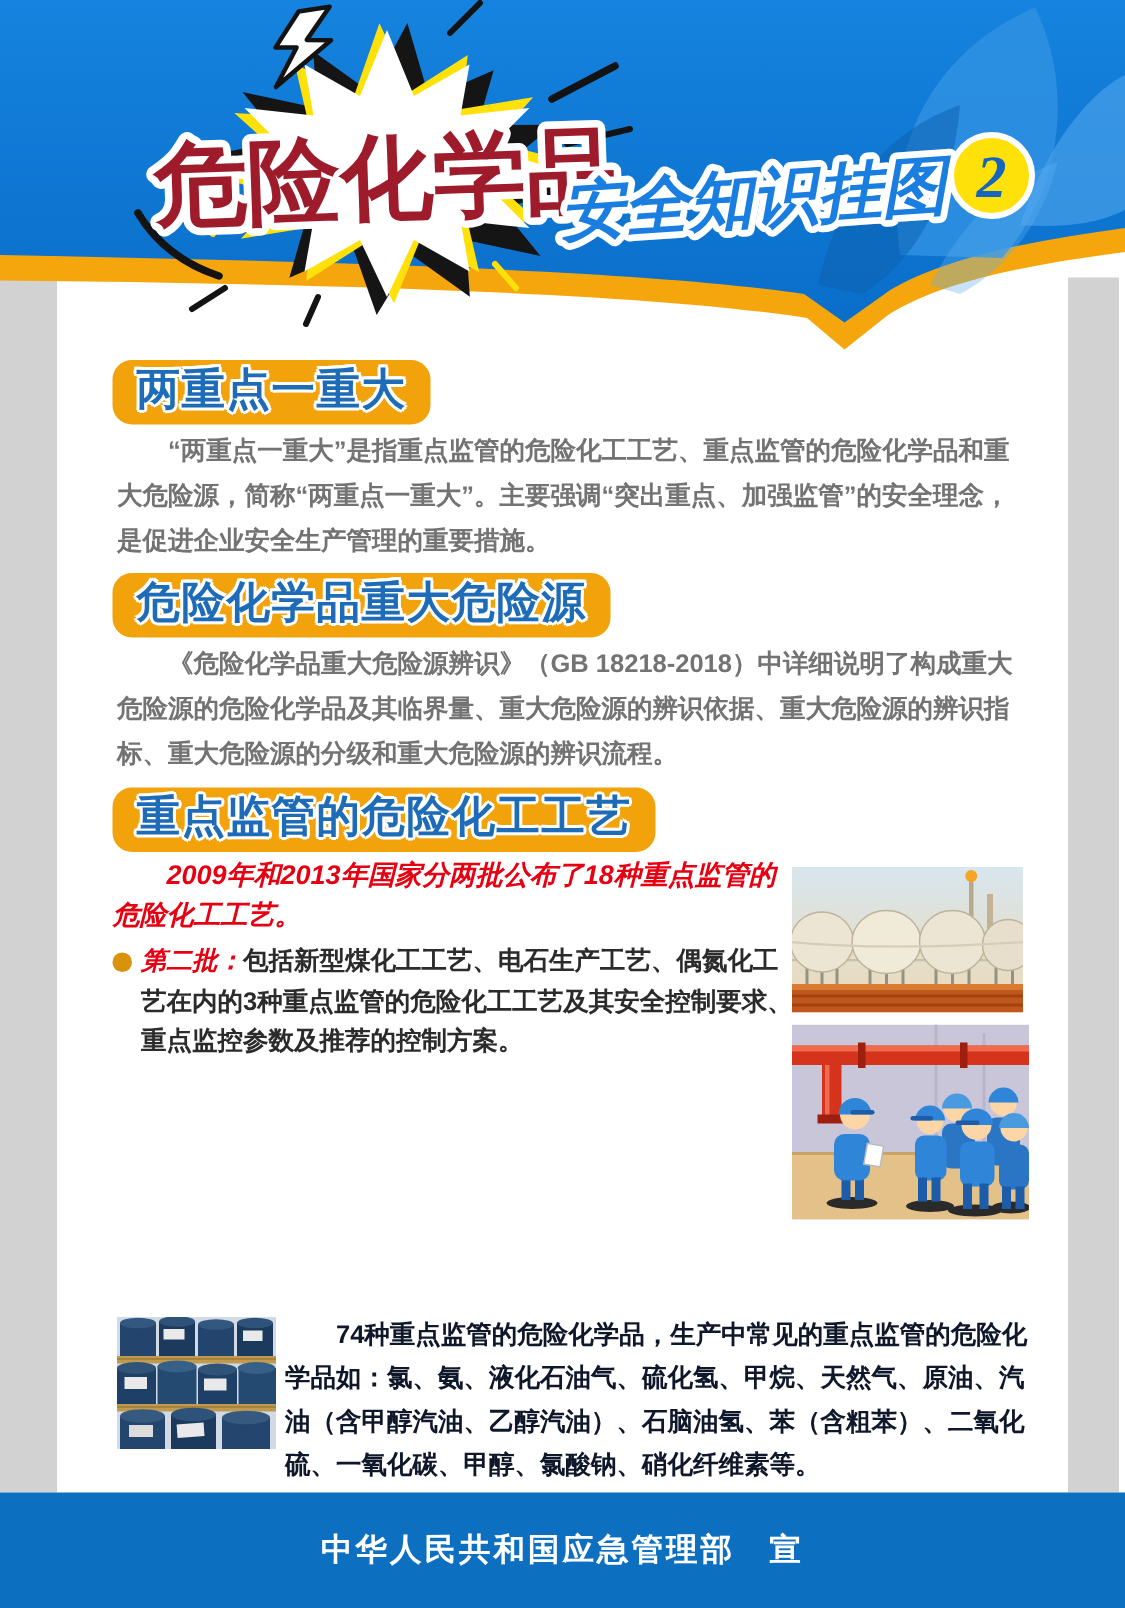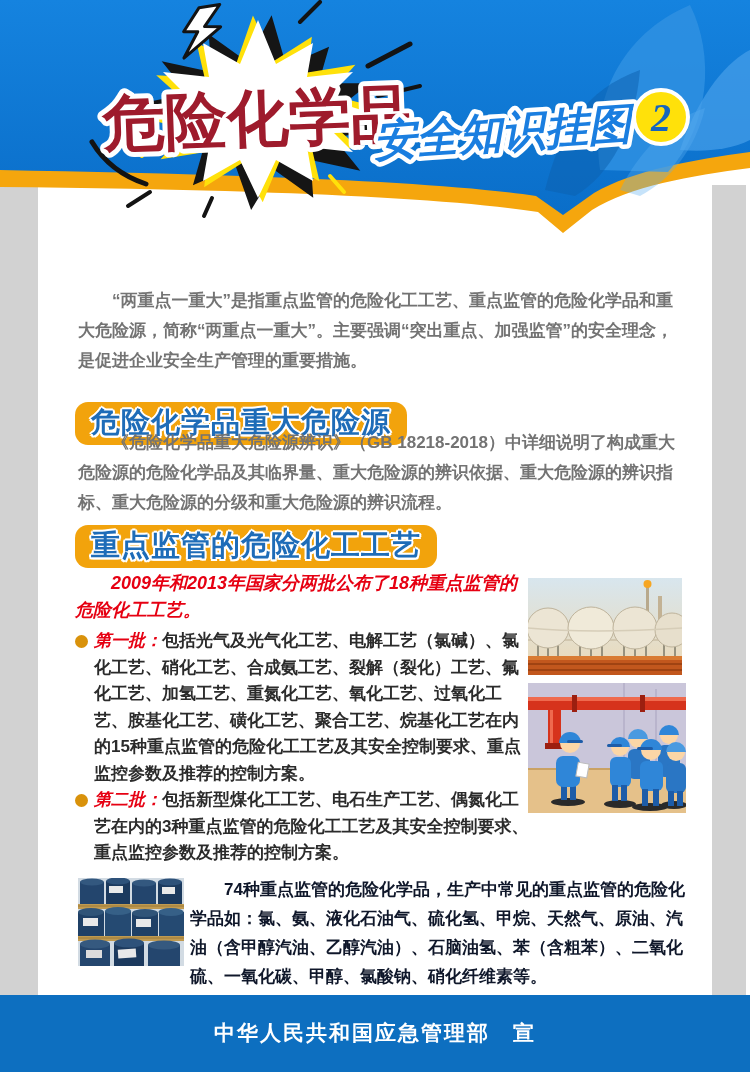--- a/index.html
+++ b/index.html
@@ -89,35 +89,35 @@
 
       <text x="502" y="147" text-anchor="middle" font-family="Liberation Sans, DejaVu Sans, sans-serif" font-size="43" font-weight="bold" font-style="italic" fill="#1a7ee0" stroke="#ffffff" stroke-width="9" paint-order="stroke" stroke-linejoin="round" transform="rotate(-4 502 135)">安全知识挂图</text>
 
       <g>
         <circle cx="661" cy="117" r="27" fill="#ffe10a" stroke="#ffffff" stroke-width="4"></circle>
         <text x="661" y="131" text-anchor="middle" font-family="Liberation Serif, DejaVu Serif, serif" font-size="40" font-weight="bold" font-style="italic" fill="#1565be">2</text>
       </g>
     </svg>
   </div>
 
+  <div class="pill" style="left:75px;top:240px;">
+    <span>两重点一重大</span>
+  </div>
   <p class="body-blue" style="left:78px;top:286px;width:597px;">“两重点一重大”是指重点监管的危险化工工艺、重点监管的危险化学品和重大危险源，简称“两重点一重大”。主要强调“突出重点、加强监管”的安全理念，是促进企业安全生产管理的重要措施。</p>
 
-  <div class="pill" style="left:75px;top:382px;margin-top:20px;">
+  <div class="pill" style="left:75px;top:382px;">
     <span>危险化学品重大危险源</span>
   </div>
   <p class="body-blue" style="left:78px;top:428px;width:597px;">《危险化学品重大危险源辨识》（GB 18218-2018）中详细说明了构成重大危险源的危险化学品及其临界量、重大危险源的辨识依据、重大危险源的辨识指标、重大危险源的分级和重大危险源的辨识流程。</p>
 
   <div class="pill" style="left:75px;top:525px;">
     <span>重点监管的危险化工工艺</span>
   </div>
   <div class="sec3">
     <p class="sec3-intro">2009年和2013年国家分两批公布了18种重点监管的危险化工工艺。</p>
-    <p class="bullet">
-      <span class="dot"></span><span class="lbl">第一批：</span><span>包括光气及光气化工艺、电解工艺（氯碱）、氯化工艺、硝化工艺、合成氨工艺、裂解（裂化）工艺、氟化工艺、加氢工艺、重氮化工艺、氧化工艺、过氧化工艺、胺基化工艺、磺化工艺、聚合工艺、烷基化工艺在内的15种重点监管的危险化工工艺及其安全控制要求、重点监控参数及推荐的控制方案。</span>
-    </p>
     <p class="bullet">
       <span class="dot"></span><span class="lbl">第二批：</span><span>包括新型煤化工工艺、电石生产工艺、偶氮化工艺在内的3种重点监管的危险化工工艺及其安全控制要求、重点监控参数及推荐的控制方案。</span>
     </p>
   </div>
 
   <div class="photo" style="left:528px;top:578px;">
     <svg width="154" height="97" viewBox="0 0 154 97">
       <defs>
         <linearGradient id="sky1" x1="0" y1="0" x2="0" y2="1">
           <stop offset="0" stop-color="#d8e6ee"></stop>

